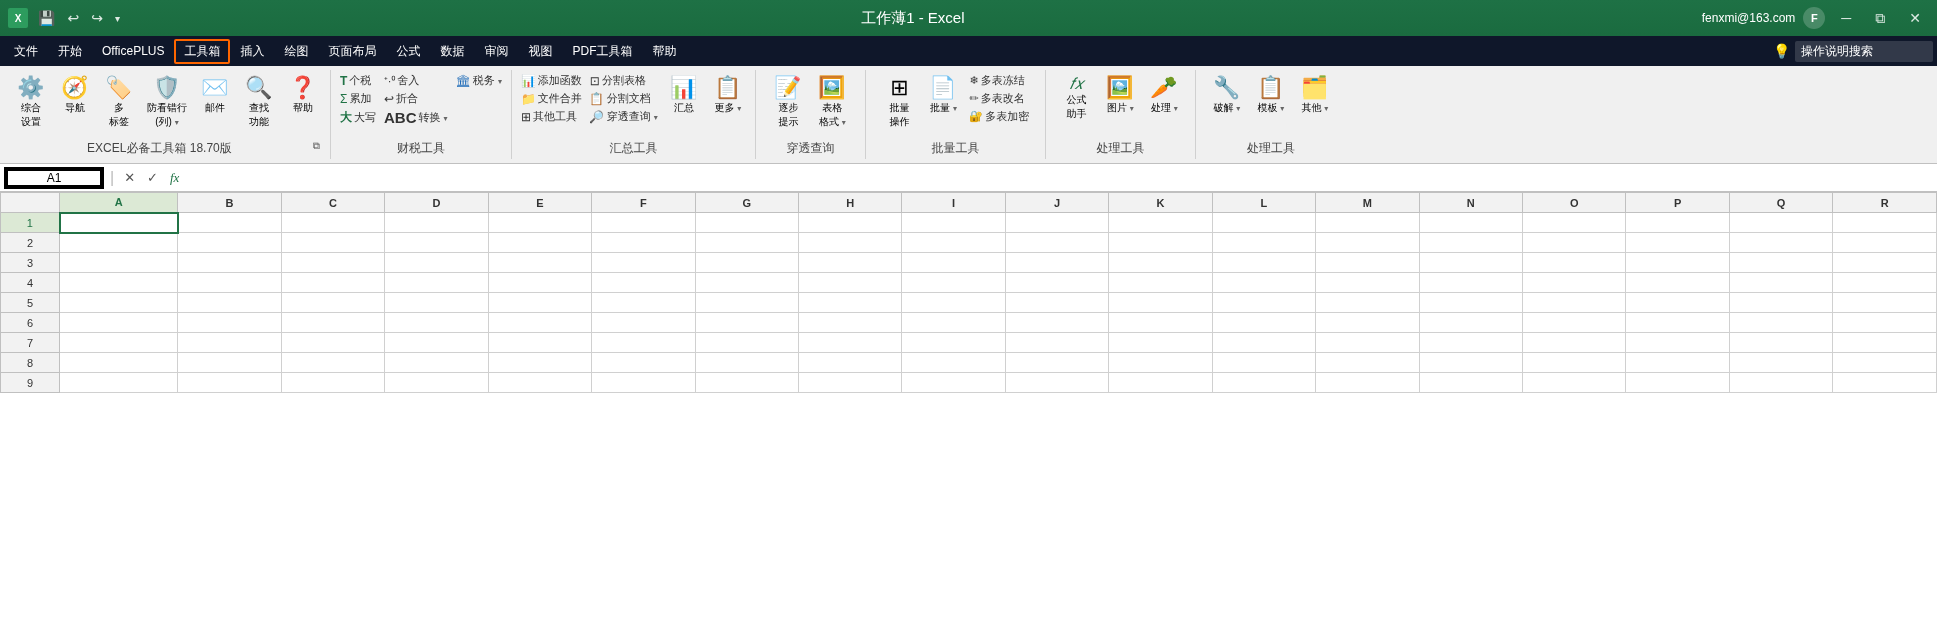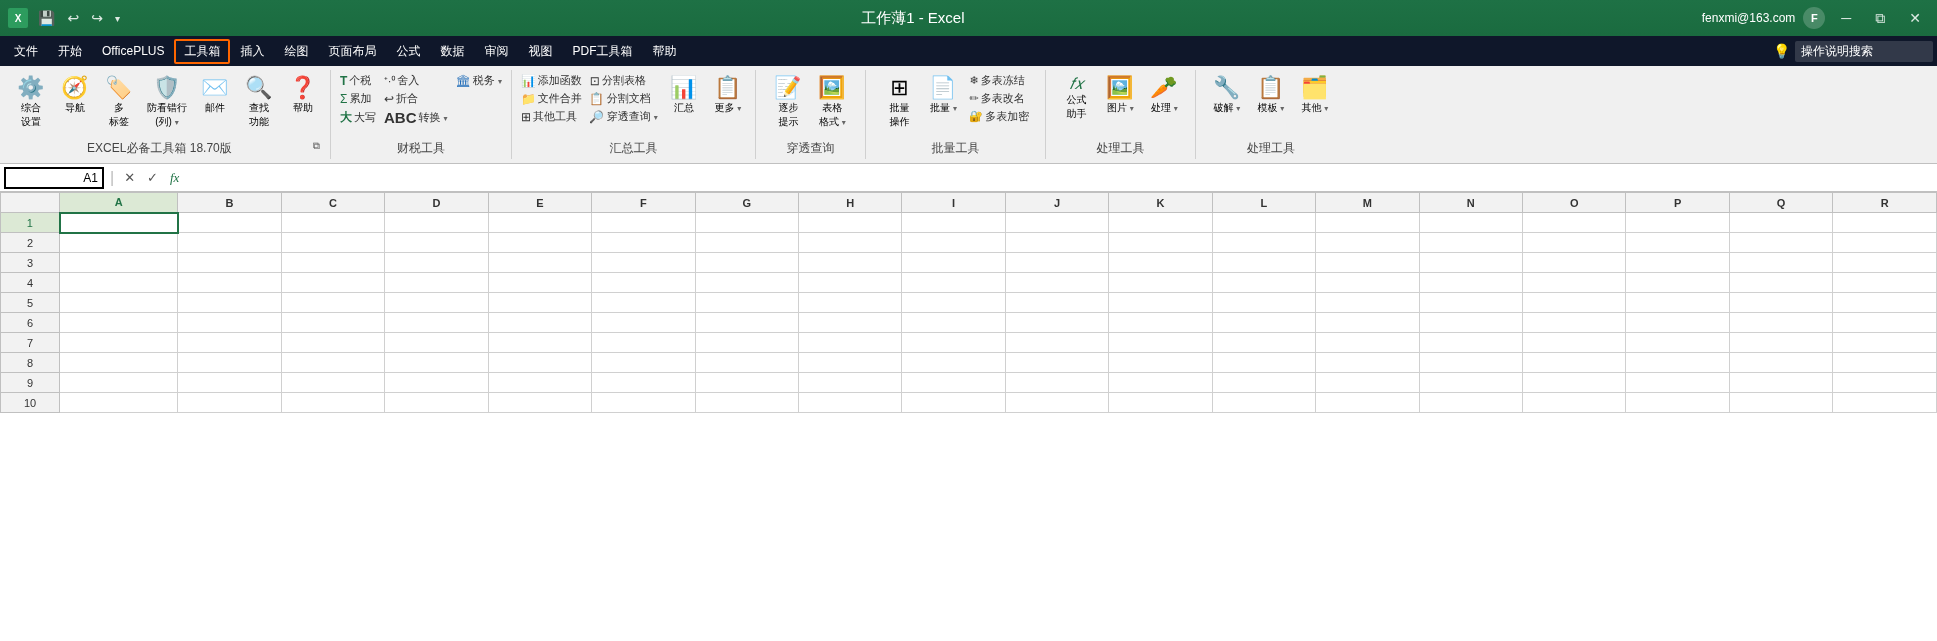--- a/index.html
+++ b/index.html
@@ -102,24 +102,24 @@
       border-bottom: 1px solid #c0c0c0;
       display: flex;
       align-items: center;
       padding: 0 4px;
       gap: 4px;
       background: white;
     }
     .name-box {
       width: 100px;
       height: 22px;
-      border: 2px solid #000000;
+      border: 4px solid #000000;
       padding: 0 4px;
       font-size: 12px;
-      text-align: right;
+      text-align: center;
     }
     .formula-divider { color: #bbb; font-size: 16px; margin: 0 2px; }
     .formula-btn { cursor: pointer; font-size: 13px; color: #555; padding: 2px 4px; }
     .formula-input {
       flex: 1;
       height: 22px;
       border: none;
       outline: none;
       font-size: 12px;
       padding: 0 4px;
@@ -680,37 +680,16 @@
             <td></td>
             <td></td>
             <td></td>
             <td></td>
             <td></td>
             <td></td>
             <td></td>
             <td></td>
             <td></td>
           </tr>
-          <tr>
-            <td class="row-header">10</td>
-            <td></td>
-            <td></td>
-            <td></td>
-            <td></td>
-            <td></td>
-            <td></td>
-            <td></td>
-            <td></td>
-            <td></td>
-            <td></td>
-            <td></td>
-            <td></td>
-            <td></td>
-            <td></td>
-            <td></td>
-            <td></td>
-            <td></td>
-            <td></td>
-          </tr>
         </tbody>
     </table>
   </div>
 </div>
 
 </body></html>

